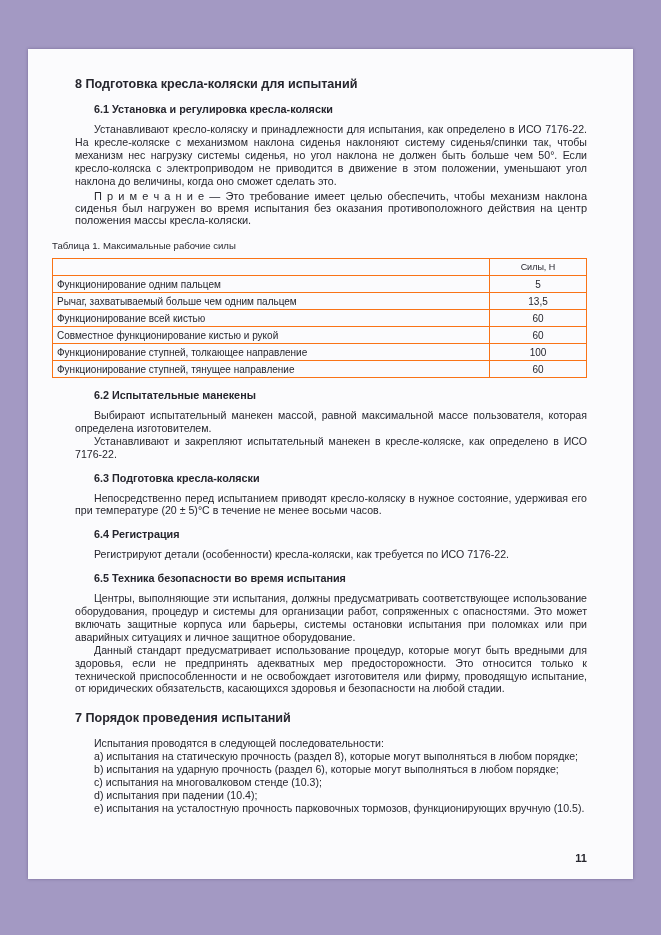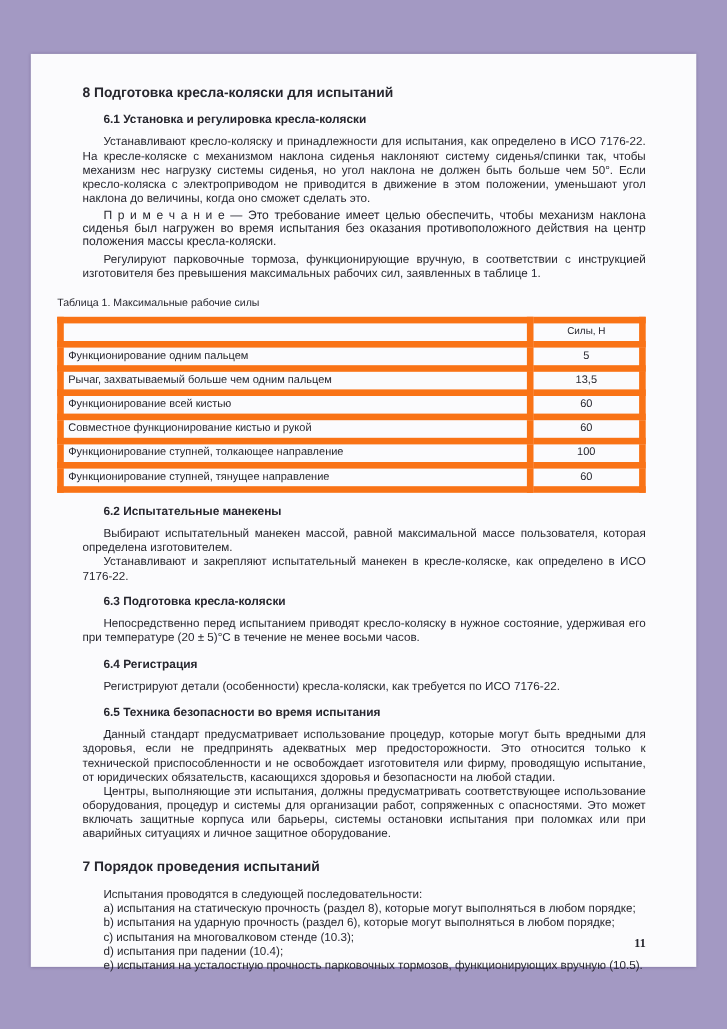--- a/index.html
+++ b/index.html
@@ -36,53 +36,52 @@
   .tbl-caption{
     font-size:9.6px;margin:14px 0 5px -23px;
   }
   table.forces{
     border-collapse:collapse;
     margin-left:-23px;
     width:calc(100% + 23px);
     font-size:10px;line-height:11px;
   }
   table.forces td{
-    border:6px solid #f97316;
+    border:1px solid #f97316;
     padding:2px 4px;
     height:12px;
   }
   table.forces td.val{
     width:88px;text-align:center;
   }
   table.forces td.colhdr{
     font-size:9px;text-align:center;
   }
   .list-line{
     margin:0;text-align:justify;text-indent:19px;
   }
   .page-num{
     position:absolute;right:46px;bottom:14px;
-    font-weight:bold;font-size:11px;font-family:Liberation Serif, serif;
+    font-weight:bold;font-size:11px;
   }
   .sect-block{margin:0;}
 </style>
 </head>
 <body>
 
 <div class="scan">
   <div class="page">
 
 
     <div class="sect-block">
       <h1 class="sec">8 Подготовка кресла-коляски для испытаний</h1>
 
       <h2 class="sub">6.1 Установка и регулировка кресла-коляски</h2>
       <p class="body">Устанавливают кресло-коляску и принадлежности для испытания, как определено в ИСО 7176-22. На кресле-коляске с механизмом наклона сиденья наклоняют систему сиденья/спинки так, чтобы механизм нес нагрузку системы сиденья, но угол наклона не должен быть больше чем 50°. Если кресло-коляска с электроприводом не приводится в движение в этом положении, уменьшают угол наклона до величины, когда оно сможет сделать это.</p>
       <p class="note">П р и м е ч а н и е  —  Это требование имеет целью обеспечить, чтобы механизм наклона сиденья был нагружен во время испытания без оказания противоположного действия на центр положения массы кресла-коляски.</p>
-      <p class="body">Регулируют парковочные тормоза, функционирующие вручную, в соответствии с инструкцией изготовителя без превышения максимальных рабочих сил, заявленных в таблице 1.</p>
 
       <div class="tbl-caption">Таблица 1. Максимальные рабочие силы</div>
       <table class="forces">
         <tbody>
             <tr>
           <td></td>
           <td class="val colhdr">Силы, Н</td>
         </tr>
         <tr>
           <td>Функционирование одним пальцем</td>
@@ -115,22 +114,22 @@
       <p class="body">Выбирают испытательный манекен массой, равной максимальной массе пользователя, которая определена изготовителем.</p>
       <p class="body">Устанавливают и закрепляют испытательный манекен в кресле-коляске, как определено в ИСО 7176-22.</p>
 
       <h2 class="sub">6.3 Подготовка кресла-коляски</h2>
       <p class="body">Непосредственно перед испытанием приводят кресло-коляску в нужное состояние, удерживая его при температуре (20 ± 5)°С в течение не менее восьми часов.</p>
 
       <h2 class="sub">6.4 Регистрация</h2>
       <p class="body">Регистрируют детали (особенности) кресла-коляски, как требуется по ИСО 7176-22.</p>
 
       <h2 class="sub">6.5 Техника безопасности во время испытания</h2>
+      <p class="body">Центры, выполняющие эти испытания, должны предусматривать соответствующее использование оборудования, процедур и системы для организации работ, сопряженных с опасностями. Это может включать защитные корпуса или барьеры, системы остановки испытания при поломках или при аварийных ситуациях и личное защитное оборудование.</p>
       <p class="body">Данный стандарт предусматривает использование процедур, которые могут быть вредными для здоровья, если не предпринять адекватных мер предосторожности. Это относится только к технической приспособленности и не освобождает изготовителя или фирму, проводящую испытание, от юридических обязательств, касающихся здоровья и безопасности на любой стадии.</p>
-      <p class="body">Центры, выполняющие эти испытания, должны предусматривать соответствующее использование оборудования, процедур и системы для организации работ, сопряженных с опасностями. Это может включать защитные корпуса или барьеры, системы остановки испытания при поломках или при аварийных ситуациях и личное защитное оборудование.</p>
     </div>
 
     <div class="sect-block">
       <h1 class="sec">7 Порядок проведения испытаний</h1>
       <p class="body">Испытания проводятся в следующей последовательности:</p>
       <p class="list-line">a) испытания на статическую прочность (раздел 8), которые могут выполняться в любом порядке;</p>
       <p class="list-line">b) испытания на ударную прочность (раздел 6), которые могут выполняться в любом порядке;</p>
       <p class="list-line">c) испытания на многовалковом стенде (10.3);</p>
       <p class="list-line">d) испытания при падении (10.4);</p>
       <p class="list-line">e) испытания на усталостную прочность парковочных тормозов, функционирующих вручную (10.5).</p>

